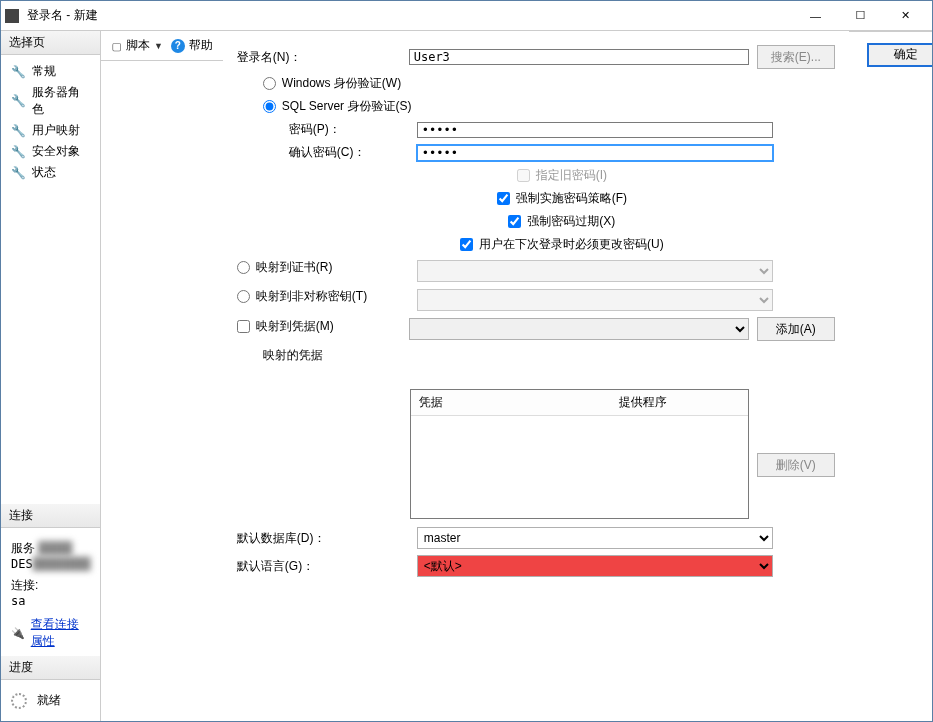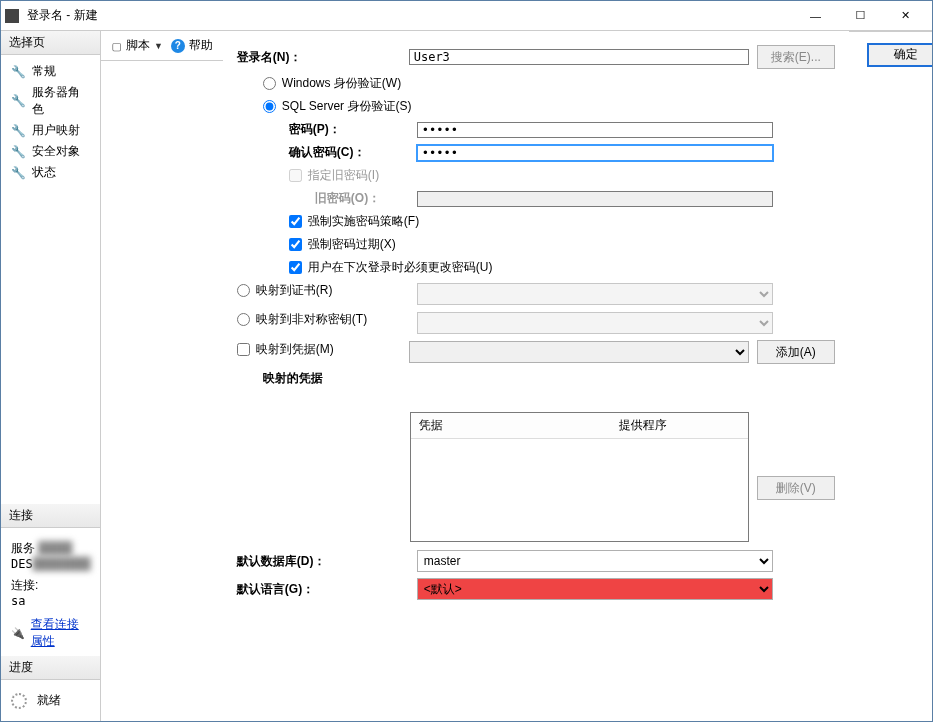--- a/index.html
+++ b/index.html
@@ -23,32 +23,32 @@
     .link { color: #0033cc; text-decoration: underline; cursor: pointer; }
     .link-row { display: flex; align-items: center; gap: 6px; margin-top: 8px; }
     .spinner-icon { width: 16px; height: 16px; border: 2px dotted #999; border-radius: 50%; }
     .progress-row { display: flex; align-items: center; gap: 10px; padding: 6px 0; }
     .main { flex: 1; display: flex; flex-direction: row; }
     .toolbar { height: 30px; display: flex; align-items: center; gap: 8px; padding: 0 10px; border-bottom: 1px solid #ccc; }
     .tb-btn { display: flex; align-items: center; gap: 4px; cursor: pointer; font-size: 12px; }
     .help-icon { width: 14px; height: 14px; border-radius: 50%; background: #1e88e5; color: #fff; display: flex; align-items: center; justify-content: center; font-size: 10px; font-weight: bold; }
     .form { flex: 1; padding: 14px 14px 0 14px; overflow: auto; font-size: 12px; }
     .row { display: flex; align-items: center; margin-bottom: 6px; }
-    .row .lbl { width: 180px; font-weight: bold; }
+    .row .lbl { width: 180px; }
     .row .lbl.indent1 { padding-left: 26px; width: 180px; }
     .row .lbl.indent2 { padding-left: 52px; width: 180px; }
     .row input[type=text], .row input[type=password] { border: 1px solid #7a7a7a; height: 16px; padding: 2px 4px; font-family: monospace; font-size: 12px; }
     .row input.focused { border: 1px solid #3b9bff; outline: 1px solid #3b9bff; }
     .row select { border: 1px solid #b0b0b0; background: #f0f0f0; height: 22px; padding: 1px 2px; font-size: 12px; }
     input[disabled] { background: #f0f0f0; color: #888; border-color: #ccc; }
     .btn { border: 1px solid #b0b0b0; background: #f0f0f0; height: 24px; min-width: 78px; padding: 0 10px; font-size: 12px; cursor: pointer; }
     .btn:disabled { color: #888; cursor: default; }
     .btn.primary { border: 2px solid #1e6fd8; }
     .chk, .rdo { display: flex; align-items: center; gap: 6px; padding-left: 26px; margin-bottom: 6px; }
-    .chk.indent2, .rdo.indent2 { padding-left: 52px; }
+    .chk.indent2, .rdo.indent2 { padding-left: 52px; justify-content: center; }
     .chk.disabled, .rdo.disabled { color: #999; }
     .table-box { border: 1px solid #7a7a7a; height: 130px; background: #fff; margin-top: 2px; }
     .table-hdr { display: flex; background: #fdfdfd; border-bottom: 1px solid #ddd; }
     .table-hdr > div { padding: 4px 8px; font-size: 12px; }
     .col1 { width: 200px; }
     .col2 { flex: 1; }
     .footer { height: 46px; border-top: 1px solid #ccc; display: flex; align-items: center; justify-content: flex-end; gap: 12px; padding: 0 18px; }
     .dropdown-arrow { font-size: 9px; color: #333; }
     .script-icon::before { content: "▢"; font-size: 11px; color: #555; }
   </style>
@@ -149,24 +149,20 @@
         </div>
         <div class="row">
           <div class="lbl indent2">确认密码(C)：</div>
           <input type="password" class="focused" style="width: 356px;" value="•••••">
         </div>
 
         <div class="chk indent2 disabled">
           <input type="checkbox" disabled="" style="">
           <span>指定旧密码(I)</span>
         </div>
-        <div class="row">
-          <div class="lbl" style="padding-left:78px;color:#999;">旧密码(O)：</div>
-          <input type="password" disabled="" style="width: 356px;">
-        </div>
 
         <div class="chk indent2">
           <input type="checkbox" checked="" style="">
           <span>强制实施密码策略(F)</span>
         </div>
         <div class="chk indent2">
           <input type="checkbox" checked="" style="">
           <span>强制密码过期(X)</span>
         </div>
         <div class="chk indent2">

